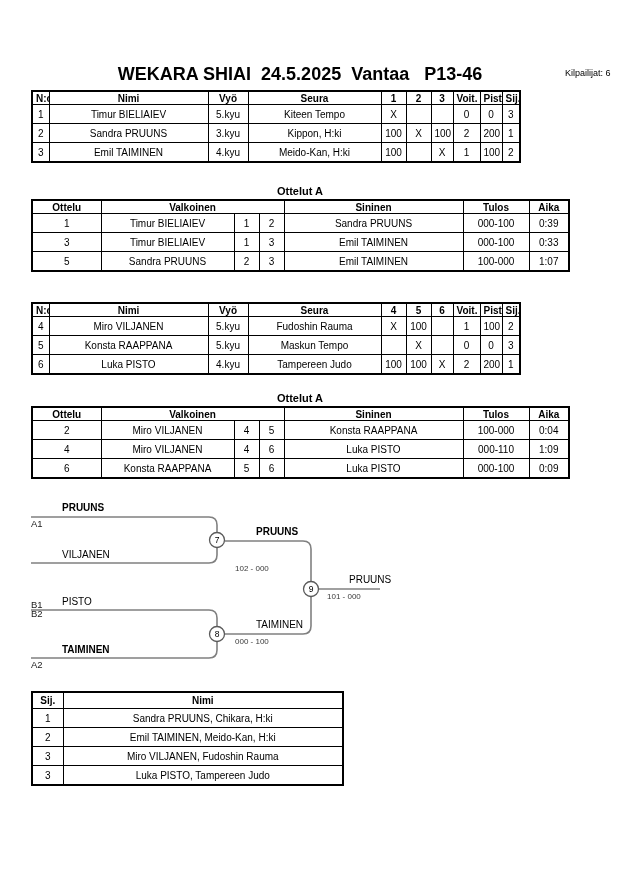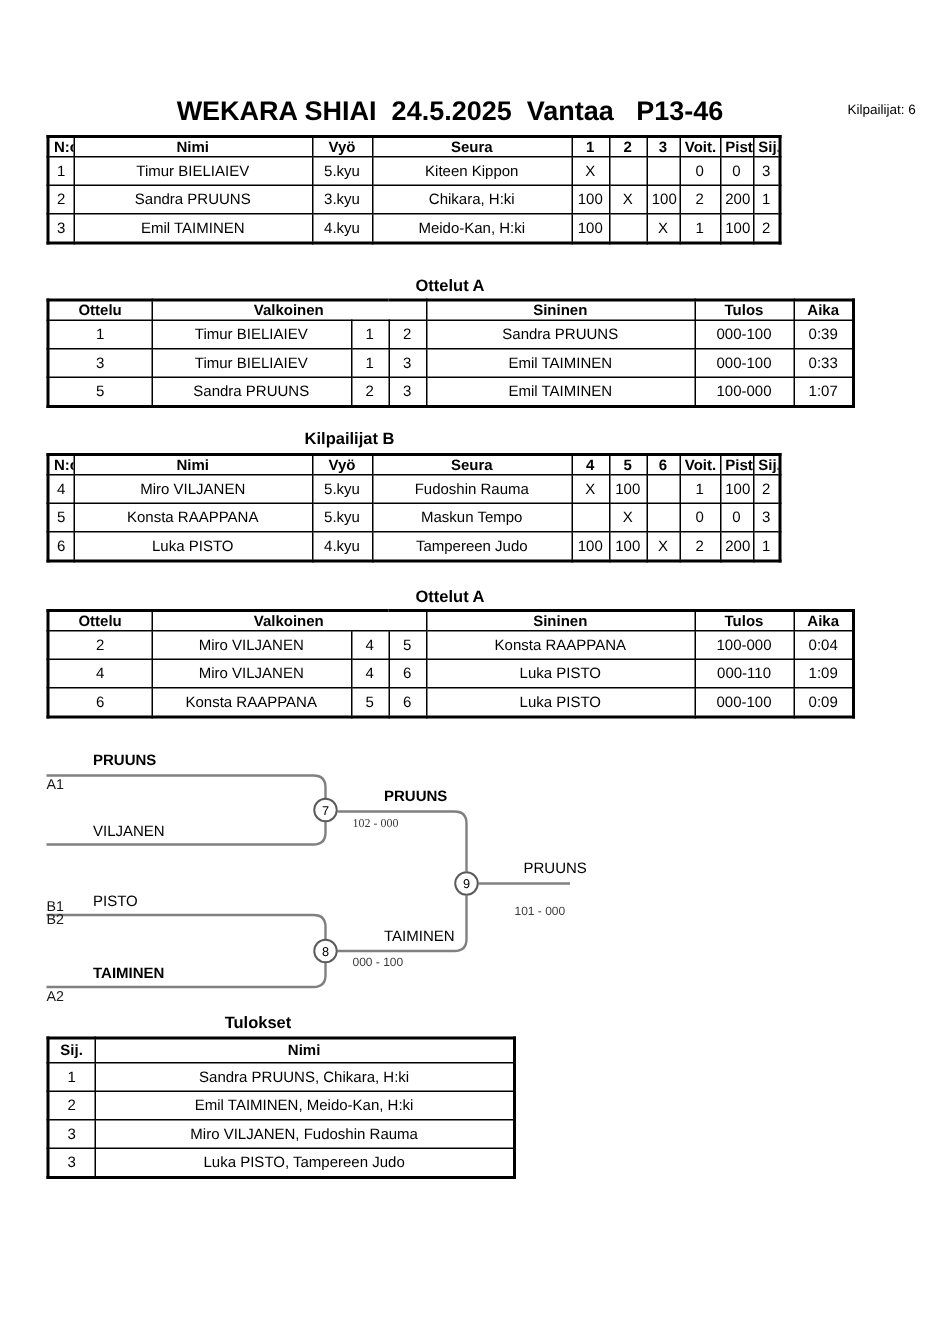--- a/index.html
+++ b/index.html
@@ -66,33 +66,33 @@
       <th>2</th>
       <th>3</th>
       <th class="dbl">Voit.</th>
       <th>Pist.</th>
       <th>Sij.</th>
     </tr>
     <tr>
       <td>1</td>
       <td class="tl">Timur BIELIAIEV</td>
       <td>5.kyu</td>
-      <td class="tl">Kiteen Kippon</td>
+      <td class="tl">Kiteen Tempo</td>
       <td>X</td>
       <td></td>
       <td></td>
       <td class="dbl">0</td>
       <td>0</td>
       <td>3</td>
     </tr>
     <tr>
       <td>2</td>
       <td class="tl">Sandra PRUUNS</td>
       <td>3.kyu</td>
-      <td class="tl">Chikara, H:ki</td>
+      <td class="tl">Kippon, H:ki</td>
       <td>100</td>
       <td>X</td>
       <td>100</td>
       <td class="dbl">2</td>
       <td>200</td>
       <td>1</td>
     </tr>
     <tr>
       <td>3</td>
       <td class="tl">Emil TAIMINEN</td>
@@ -151,21 +151,20 @@
       <td class="tl b">Sandra PRUUNS</td>
       <td>2</td>
       <td>3</td>
       <td class="tl">Emil TAIMINEN</td>
       <td>100-000</td>
       <td>1:07</td>
     </tr>
   </tbody>
     </table>
 
-  <div class="abs section-title" style="left:133px; top:287px;">Kilpailijat B</div>
 
   <table class="abs grid" style="left:31px; top:302px; width:488px;">
     <colgroup>
       <col style="width:17px">
         <col style="width:159px">
         <col style="width:40px">
         <col style="width:133px">
       <col style="width:25px">
         <col style="width:25px">
         <col style="width:22px">
@@ -294,27 +293,26 @@
   <div class="abs bk-name b" style="left:37px; top:502px;">PRUUNS</div>
   <div class="abs bk-slot" style="left:31px; top:518px;">A1</div>
   <div class="abs bk-name" style="left:37px; top:549px;">VILJANEN</div>
   <div class="abs bk-slot" style="left:31px; top:564px;margin-top:44px;">B2</div>
   <div class="abs bk-name" style="left:37px; top:596px;">PISTO</div>
   <div class="abs bk-slot" style="left:31px; top:599px;">B1</div>
   <div class="abs bk-name b" style="left:37px; top:644px;">TAIMINEN</div>
   <div class="abs bk-slot" style="left:31px; top:659px;">A2</div>
 
   <div class="abs bk-name b" style="left:231px; top:526px;">PRUUNS</div>
-  <div class="abs bk-score" style="left:235px; top:544px;font-family:Liberation Serif, serif;">102 - 000</div>
+  <div class="abs bk-score" style="left:235px; top:564px;">102 - 000</div>
   <div class="abs bk-name" style="left:231px; top:619px;">TAIMINEN</div>
   <div class="abs bk-score" style="left:235px; top:637px;">000 - 100</div>
   <div class="abs bk-name" style="left:324px; top:574px;">PRUUNS</div>
-  <div class="abs bk-score" style="left:343px; top:592px;margin-top:11px;">101 - 000</div>
-
-  <div class="abs section-title" style="left:72px; top:676px;">Tulokset</div>
+  <div class="abs bk-score" style="left:327px; top:592px;">101 - 000</div>
+
 
   <table class="abs grid" style="left:31px; top:691px; width:311px;">
     <colgroup>
         <col style="width:31px">
         <col style="width:280px">
       </colgroup>
     <tbody>
         <tr>
       <th style="height:15px;">Sij.</th>
       <th style="height:15px;">Nimi</th>

